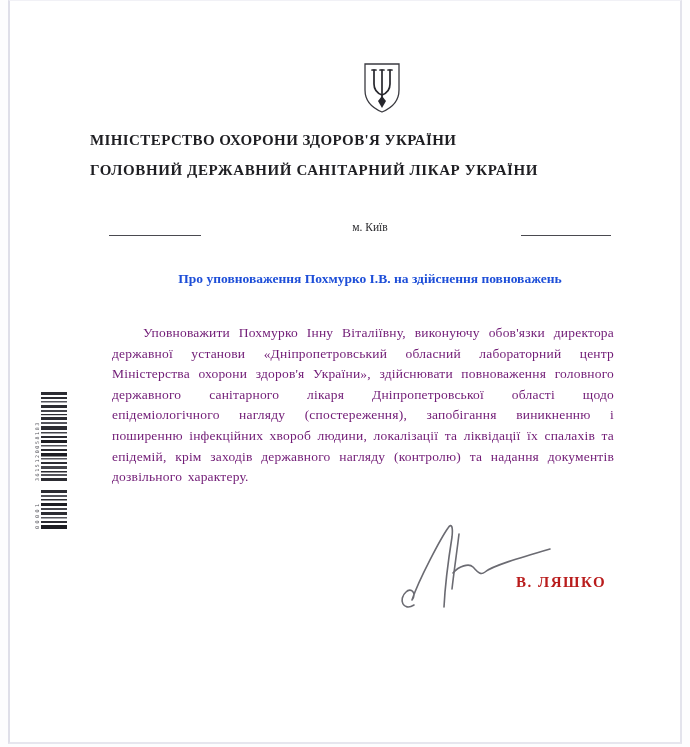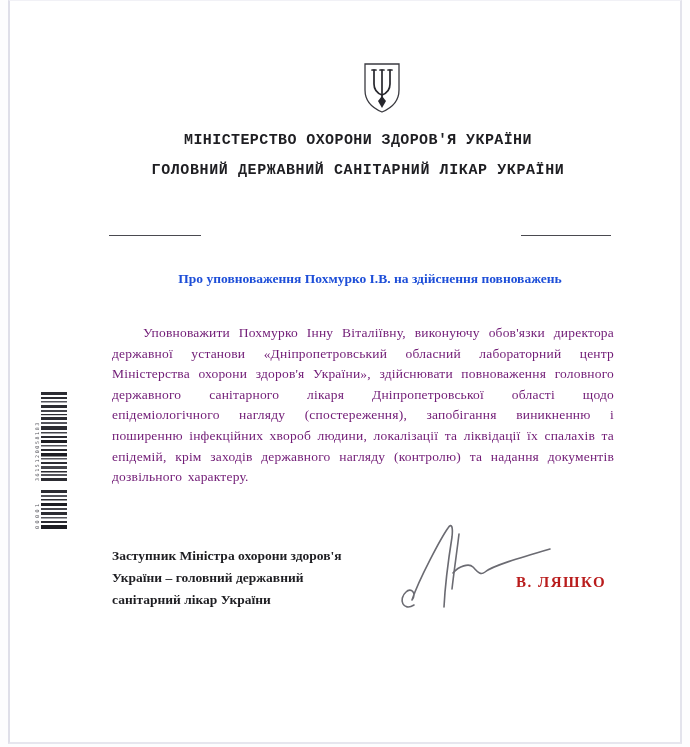--- a/index.html
+++ b/index.html
@@ -13,21 +13,21 @@
     position:absolute;left:8px;top:0;width:674px;height:744px;
     background:#ffffff;
     border-left:2px solid #dfdfe9;
     border-right:2px solid #e3e3ec;
     border-bottom:2px solid #e6e6ee;
     border-top:1px solid #f1f1f6;
     box-sizing:border-box;
   }
   .abs{position:absolute;}
   .center-line{
-    left:68px;width:560px;text-align:center;font-weight:bold;color:#1e1e22;font-family:Liberation Mono, monospace;
+    left:80px;width:560px;font-weight:bold;color:#1e1e22;
   }
   .h-ministry{top:131px;font-size:15px;letter-spacing:0.4px;}
   .h-authority{top:161px;font-size:15px;letter-spacing:0.6px;}
   .h-doctype{top:192px;font-size:14.5px;letter-spacing:1px;}
   .city{
     left:80px;width:560px;top:220px;text-align:center;
     font-size:11.5px;font-weight:normal;color:#2a2a2e;
   }
   .blank-line{border-bottom:1px solid #4a4a50;height:13px;}
   .blank-left{left:99px;top:221px;width:92px;}
@@ -80,33 +80,29 @@
         <path d="M10 8 h4 M18 8 h4 M26 8 h4"></path>
       </g>
       <path d="M20 34 L16 39 L20 46 L24 39 Z" fill="#26262c"></path>
     </g>
   </svg>
 
   <div class="abs center-line h-ministry">МІНІСТЕРСТВО ОХОРОНИ ЗДОРОВ'Я УКРАЇНИ</div>
   <div class="abs center-line h-authority">ГОЛОВНИЙ ДЕРЖАВНИЙ САНІТАРНИЙ ЛІКАР УКРАЇНИ</div>
 
   <div class="abs blank-line blank-left"></div>
+  <div class="abs city">м. Київ</div>
   <div class="abs blank-line blank-right"></div>
 
   <div class="abs doc-title">
     <div>Про уповноваження Похмурко І.В. на здійснення повноважень</div>
   </div>
 
   <p class="abs body-par">Уповноважити Похмурко Інну Віталіївну, виконуючу обов'язки директора державної установи «Дніпропетровський обласний лабораторний центр Міністерства охорони здоров'я України», здійснювати повноваження головного державного санітарного лікаря Дніпропетровської області щодо епідеміологічного нагляду (спостереження), запобігання виникненню і поширенню інфекційних хвороб людини, локалізації та ліквідації їх спалахів та епідемій, крім заходів державного нагляду (контролю) та надання документів дозвільного характеру.</p>
 
-  <div class="abs signer">
-    <div>Заступник Міністра охорони здоров'я</div>
-    <div>України – головний державний</div>
-    <div>санітарний лікар України</div>
-  </div>
 
   <svg class="abs signature" width="165" height="95" viewBox="0 0 165 95">
     <g stroke="#6b6b72" stroke-width="1.6" fill="none" stroke-linecap="round" stroke-linejoin="round">
       <path d="M17 84 C6 91 1 78 9 71 C14 66 20 72 15 79 C22 58 44 17 51 7 C55 1 56 7 55 16 C51 41 48 66 47 86"></path>
       <path d="M62 13 C60 30 57 50 55 68"></path>
       <path d="M56 52 C62 45 72 42 76 46 C80 50 83 55 88 51 C95 45 122 37 153 28"></path>
     </g>
   </svg>
 
   <div class="abs signer-name">В. ЛЯШКО</div>

